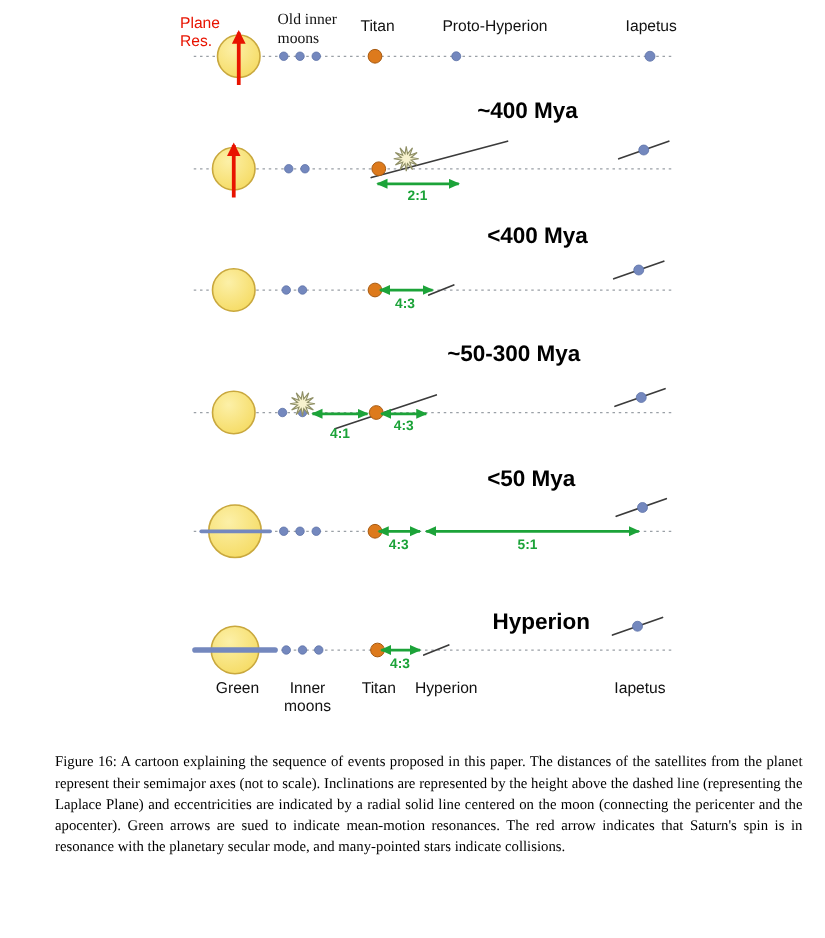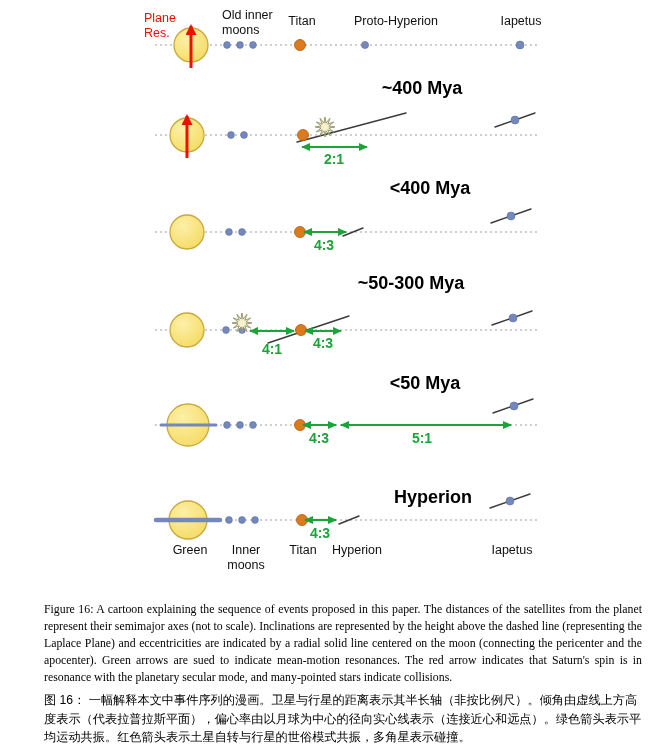--- a/index.html
+++ b/index.html
@@ -17,21 +17,21 @@
   .ga   { stroke:#1CA339; stroke-width:2.2; }
   .tl   { stroke:#3b3b3b; stroke-width:1.4; stroke-linecap:round; }
   .spin { stroke:#E81300; stroke-width:3; }
   .ring { stroke:#7488BE; stroke-linecap:round; }
 
   
   .lbl { position:absolute; font-size:12.5px; line-height:1.18; color:#111; white-space:pre-line; }
   .lbl.center { transform:translateX(-50%); text-align:center; }
   .lbl.red { color:#E81300; }
   .era { position:absolute; transform:translateX(-50%); font-size:18px; font-weight:bold; color:#000; white-space:nowrap; }
-  .res { position:absolute; transform:translateX(-50%); font-size:14px; font-weight:bold; color:#1CA339; white-space:nowrap; }
+  .res { position:absolute; transform:translateX(-50%); font-size:11px; font-weight:bold; color:#1CA339; white-space:nowrap; }
 
   
   .cap-en { position:absolute; left:44px; top:601px; width:598px;
             font-family:"Liberation Serif", serif; font-size:11.8px; line-height:17px;
             text-align:justify; color:#000; }
   .cap-zh { position:absolute; left:44px; top:691px; width:598px;
             font-size:12.2px; line-height:18.5px; color:#000; }
 </style>
 </head>
 <body>
@@ -131,21 +131,21 @@
         <circle class="tm" cx="302" cy="520" r="5.5"></circle>
         <line class="ga" x1="305" y1="520" x2="336" y2="520" marker-start="url(#ga)" marker-end="url(#ga)"></line>
         <line class="tl" x1="339" y1="524" x2="359" y2="516"></line>
         <line class="tl" x1="490" y1="508" x2="530" y2="494"></line>
         <circle class="bm" cx="510" cy="501" r="4"></circle>
       </g>
     </svg>
 
     <div class="lbl red" style="left:144px; top:11px;">Plane
 Res.</div>
-    <div class="lbl" style="left:222px; top:8px;">Old inner
+    <div class="lbl" style="left:222px; top:8px;font-family:Liberation Serif, serif;">Old inner
 moons</div>
     <div class="lbl center" style="left:302px; top:14px;">Titan</div>
     <div class="lbl center" style="left:396px; top:14px;">Proto-Hyperion</div>
     <div class="lbl center" style="left:521px; top:14px;">Iapetus</div>
 
     <div class="era" style="left:422px; top:78px;">~400 Mya</div>
     <div class="era" style="left:430px; top:178px;">&lt;400 Mya</div>
     <div class="era" style="left:411px; top:273px;">~50-300 Mya</div>
     <div class="era" style="left:425px; top:373px;">&lt;50 Mya</div>
     <div class="era" style="left:433px; top:487px;">Hyperion</div>
@@ -160,15 +160,14 @@
 
     <div class="lbl center" style="left:190px; top:543px;">Green</div>
     <div class="lbl center" style="left:246px; top:543px;">Inner
 moons</div>
     <div class="lbl center" style="left:303px; top:543px;">Titan</div>
     <div class="lbl center" style="left:357px; top:543px;">Hyperion</div>
     <div class="lbl center" style="left:512px; top:543px;">Iapetus</div>
   </div>
 
   <p class="cap-en">Figure 16: A cartoon explaining the sequence of events proposed in this paper. The distances of the satellites from the planet represent their semimajor axes (not to scale). Inclinations are represented by the height above the dashed line (representing the Laplace Plane) and eccentricities are indicated by a radial solid line centered on the moon (connecting the pericenter and the apocenter). Green arrows are sued to indicate mean-motion resonances. The red arrow indicates that Saturn's spin is in resonance with the planetary secular mode, and many-pointed stars indicate collisions.</p>
-  <p class="cap-zh">图 16： 一幅解释本文中事件序列的漫画。卫星与行星的距离表示其半长轴（非按比例尺）。倾角由虚线上方高度表示（代表拉普拉斯平面），偏心率由以月球为中心的径向实心线表示（连接近心和远点）。绿色箭头表示平均运动共振。红色箭头表示土星自转与行星的世俗模式共振，多角星表示碰撞。</p>
 
 </div>
 
 </body></html>

